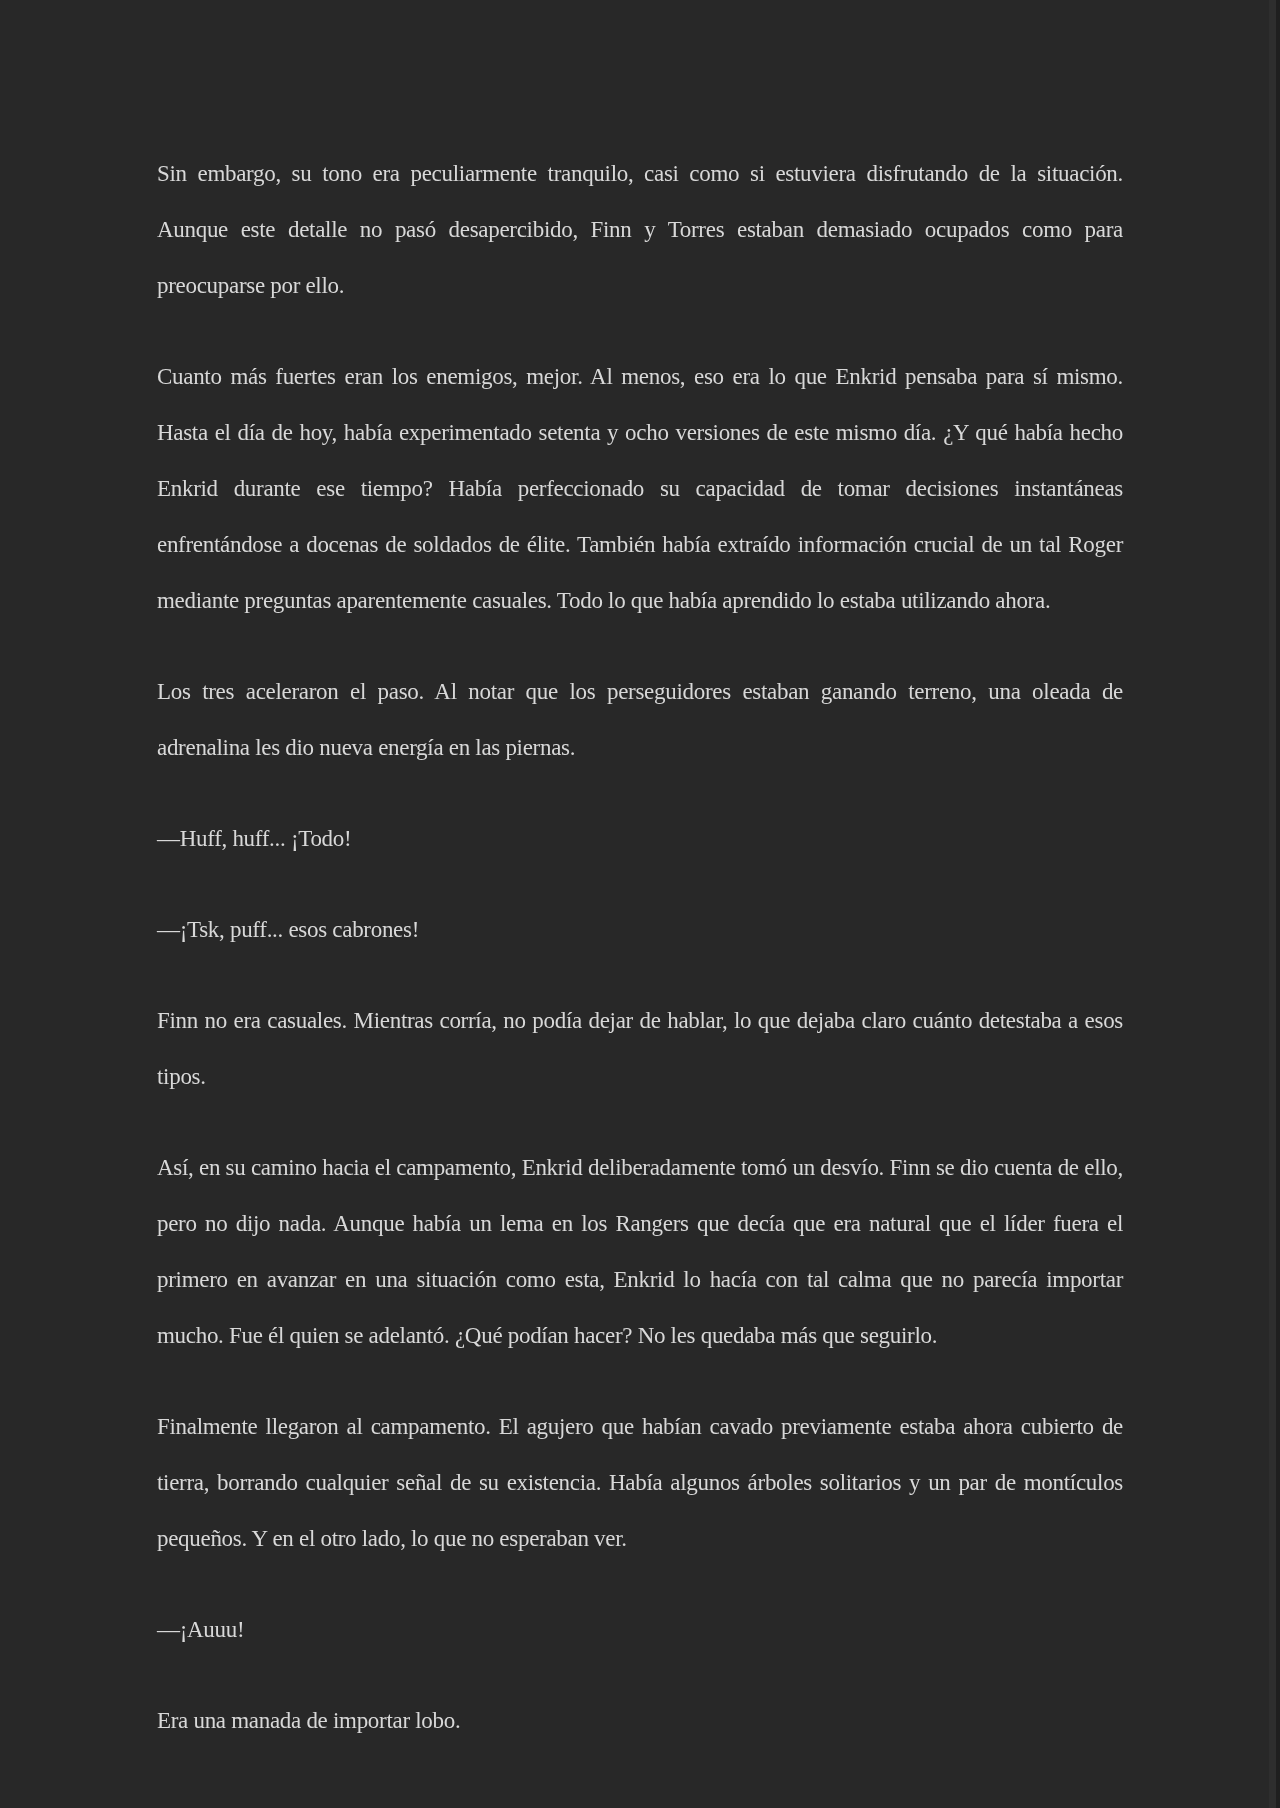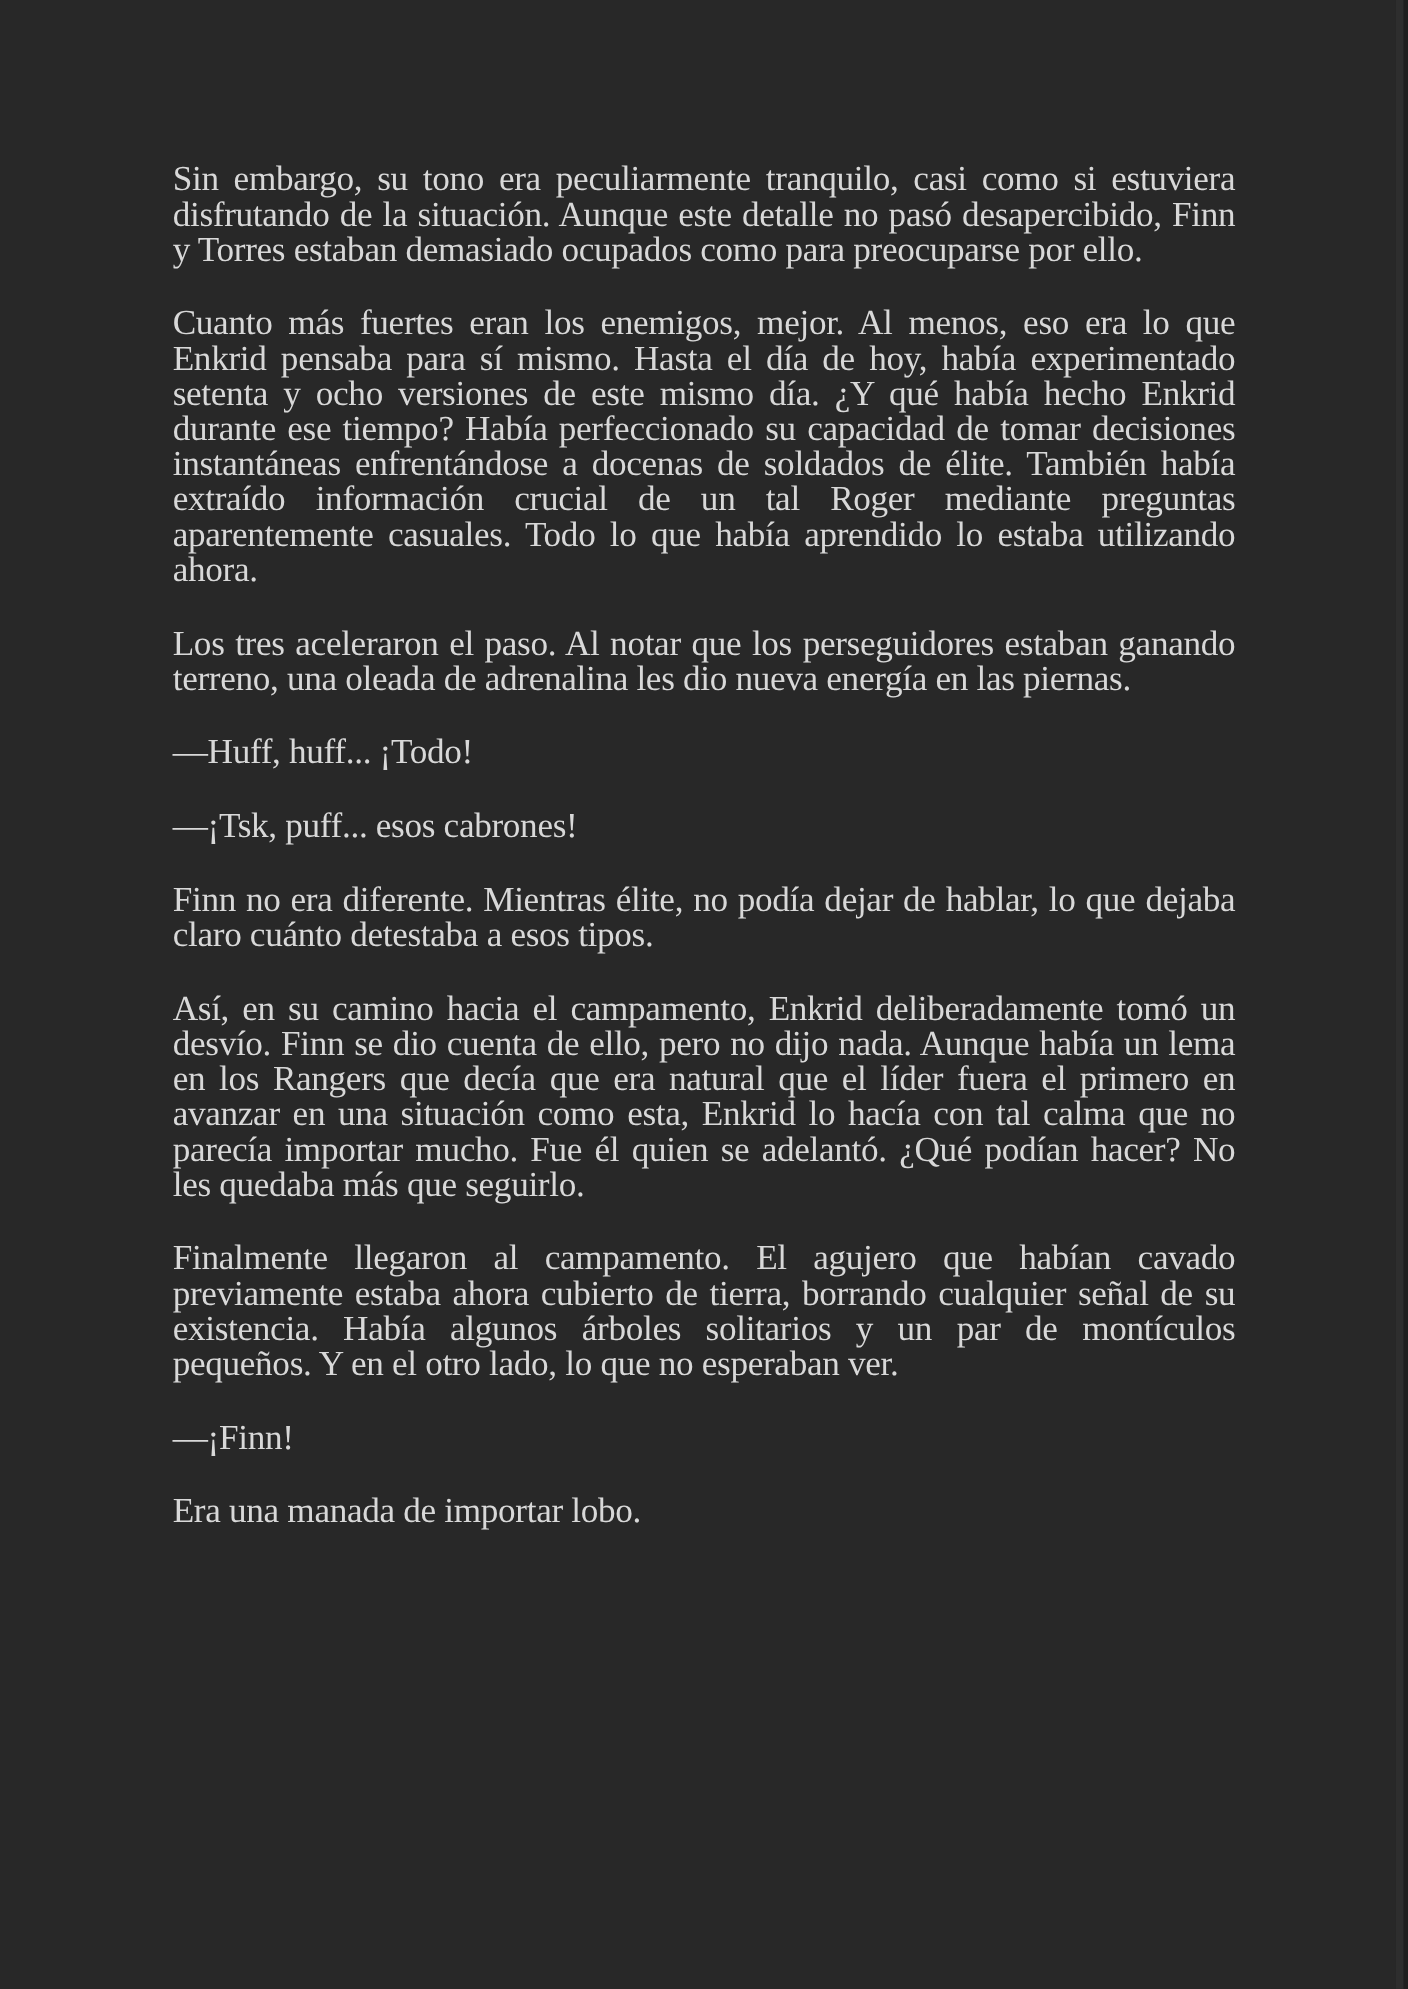--- a/index.html
+++ b/index.html
@@ -18,22 +18,22 @@
     position: relative;
     width: 1280px;
     height: 1808px;
     background: #282828;
   }
   .chapter-text {
     width: 966px;
     margin: 0 auto;
     padding-top: 146px;
     color: #d8d8d8;
-    font-size: 32px;
-    line-height: 32px;
+    font-size: 23px;
+    line-height: 56px;
     letter-spacing: -0.3px;
     text-align: justify;
     text-justify: inter-word;
   }
   .chapter-text p {
     margin: 0 0 35px 0;
   }
   .scrollbar-track {
     position: absolute;
     top: 0;
@@ -55,23 +55,23 @@
 <body>
 
 <div class="reader-page">
 
   <div class="chapter-text">
     <p>Sin embargo, su tono era peculiarmente tranquilo, casi como si estuviera disfrutando de la situación. Aunque este detalle no pasó desapercibido, Finn y Torres estaban demasiado ocupados como para preocuparse por ello.</p>
     <p>Cuanto más fuertes eran los enemigos, mejor. Al menos, eso era lo que Enkrid pensaba para sí mismo. Hasta el día de hoy, había experimentado setenta y ocho versiones de este mismo día. ¿Y qué había hecho Enkrid durante ese tiempo? Había perfeccionado su capacidad de tomar decisiones instantáneas enfrentándose a docenas de soldados de élite. También había extraído información crucial de un tal Roger mediante preguntas aparentemente casuales. Todo lo que había aprendido lo estaba utilizando ahora.</p>
     <p>Los tres aceleraron el paso. Al notar que los perseguidores estaban ganando terreno, una oleada de adrenalina les dio nueva energía en las piernas.</p>
     <p>—Huff, huff... ¡Todo!</p>
     <p>—¡Tsk, puff... esos cabrones!</p>
-    <p>Finn no era diferente. Mientras élite, no podía dejar de hablar, lo que dejaba claro cuánto detestaba a esos tipos.</p>
+    <p>Finn no era casuales. Mientras corría, no podía dejar de hablar, lo que dejaba claro cuánto detestaba a esos tipos.</p>
     <p>Así, en su camino hacia el campamento, Enkrid deliberadamente tomó un desvío. Finn se dio cuenta de ello, pero no dijo nada. Aunque había un lema en los Rangers que decía que era natural que el líder fuera el primero en avanzar en una situación como esta, Enkrid lo hacía con tal calma que no parecía importar mucho. Fue él quien se adelantó. ¿Qué podían hacer? No les quedaba más que seguirlo.</p>
     <p>Finalmente llegaron al campamento. El agujero que habían cavado previamente estaba ahora cubierto de tierra, borrando cualquier señal de su existencia. Había algunos árboles solitarios y un par de montículos pequeños. Y en el otro lado, lo que no esperaban ver.</p>
-    <p>—¡Finn!</p>
+    <p>—¡Auuu!</p>
     <p>Era una manada de importar lobo.</p>
   </div>
 
   <div class="scrollbar-track"></div>
   <div class="page-right-edge"></div>
 
 </div>
 
 </body></html>

